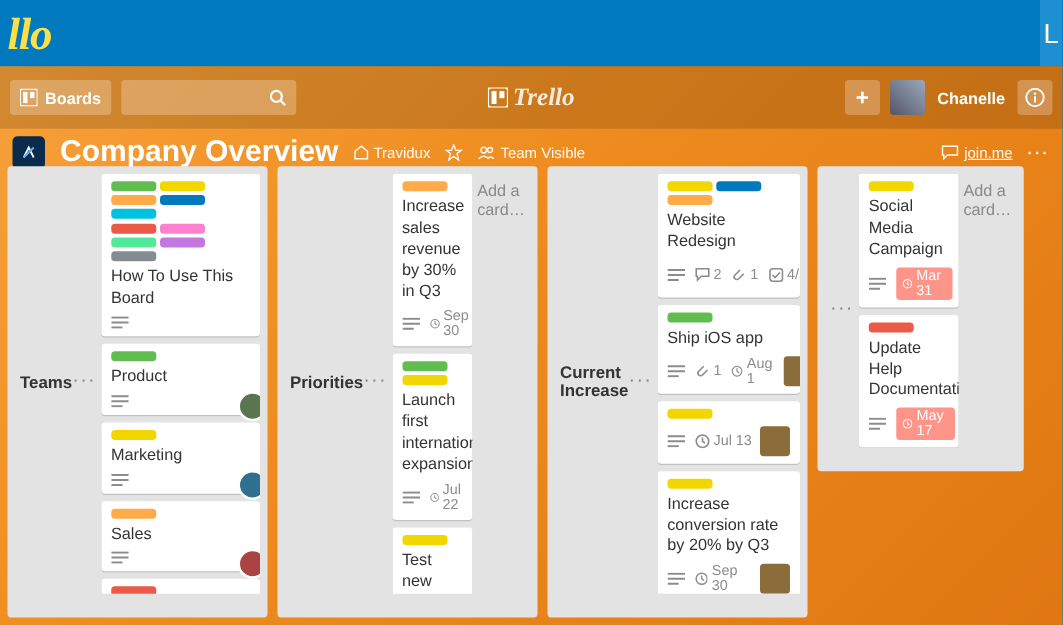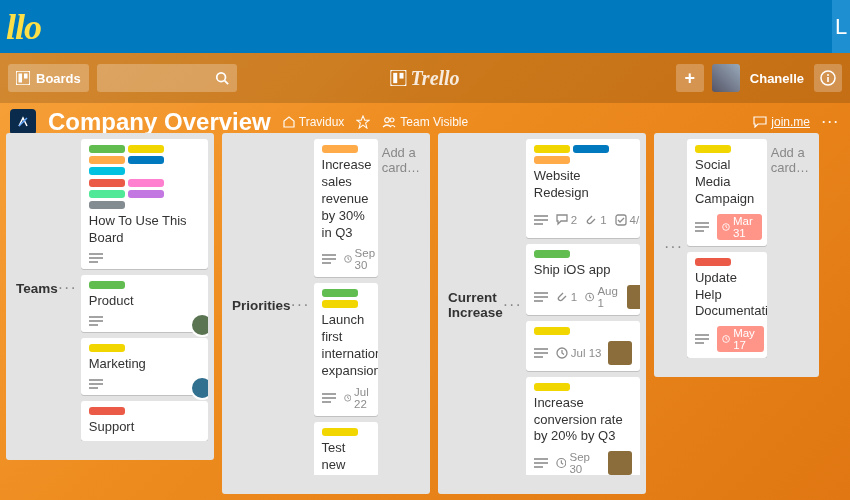--- a/index.html
+++ b/index.html
@@ -217,20 +217,36 @@
                   <line x1="0" y1="1" x2="14" y2="1" stroke="#8c8c8c" stroke-width="1.6"></line>
                   <line x1="0" y1="5" x2="14" y2="5" stroke="#8c8c8c" stroke-width="1.6"></line>
                   <line x1="0" y1="9" x2="9" y2="9" stroke="#8c8c8c" stroke-width="1.6"></line>
                 </svg>
               </span>
             </div>
             <span class="member round side" style="top: 38px; background: rgb(49, 112, 143);"></span>
           </div>
           <div class="card">
             <div class="labels">
+              <span class="label c-orange"></span>
+            </div>
+            <div class="card-title">Sales</div>
+            <div class="badges">
+              <span class="b">
+                <svg class="ico-desc" viewBox="0 0 14 10">
+                  <line x1="0" y1="1" x2="14" y2="1" stroke="#8c8c8c" stroke-width="1.6"></line>
+                  <line x1="0" y1="5" x2="14" y2="5" stroke="#8c8c8c" stroke-width="1.6"></line>
+                  <line x1="0" y1="9" x2="9" y2="9" stroke="#8c8c8c" stroke-width="1.6"></line>
+                </svg>
+              </span>
+            </div>
+            <span class="member round side" style="top: 38px; background: rgb(169, 68, 66);"></span>
+          </div>
+          <div class="card">
+            <div class="labels">
               <span class="label c-red"></span>
             </div>
             <div class="card-title">Support</div>
           </div>
         </div>
       </div>
       <div class="list">
         <div class="list-header">
           <span class="list-title">Priorities</span>
           <span class="list-menu">···</span>

